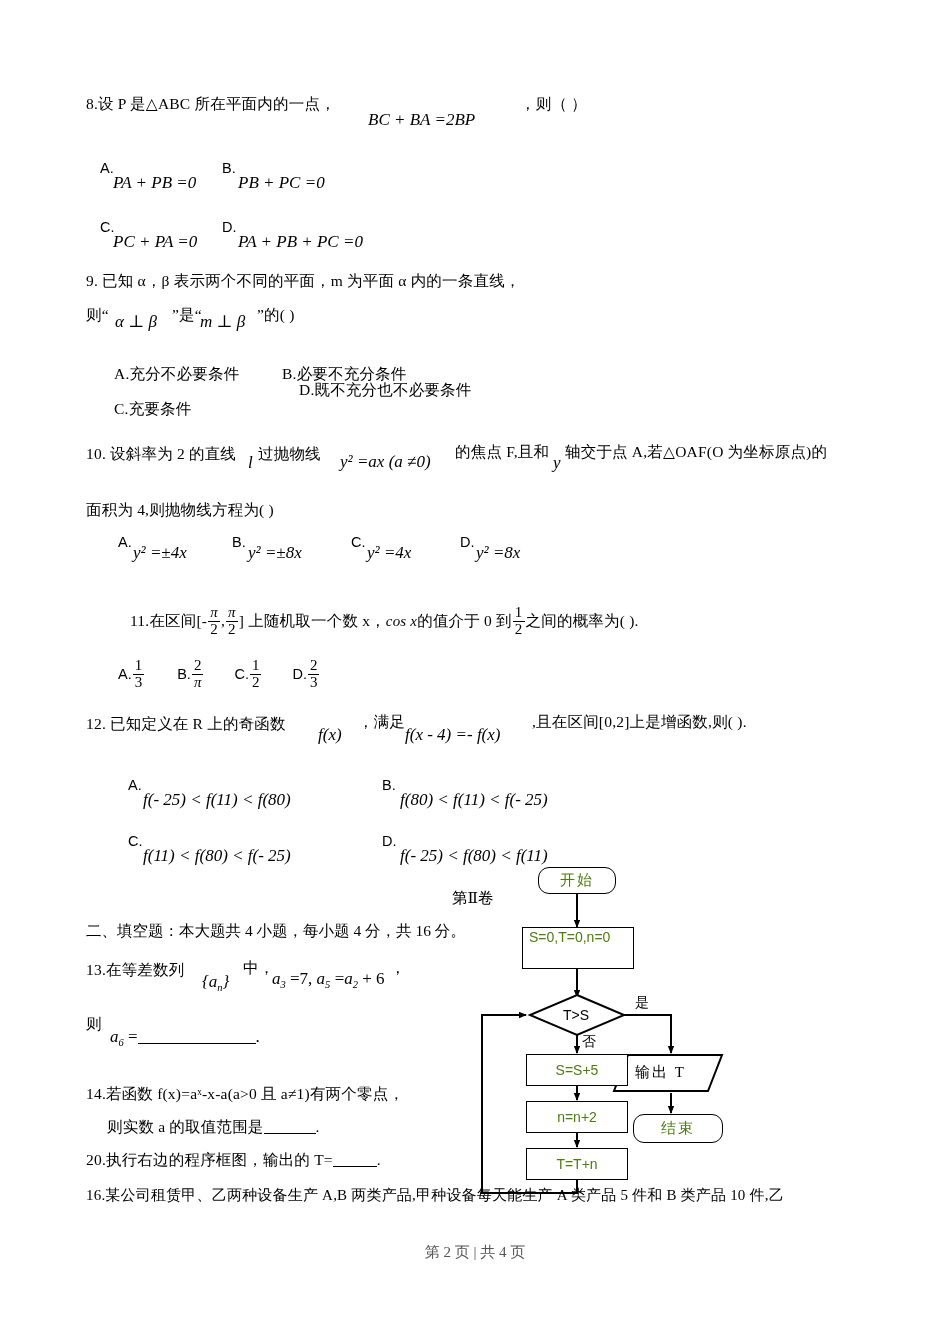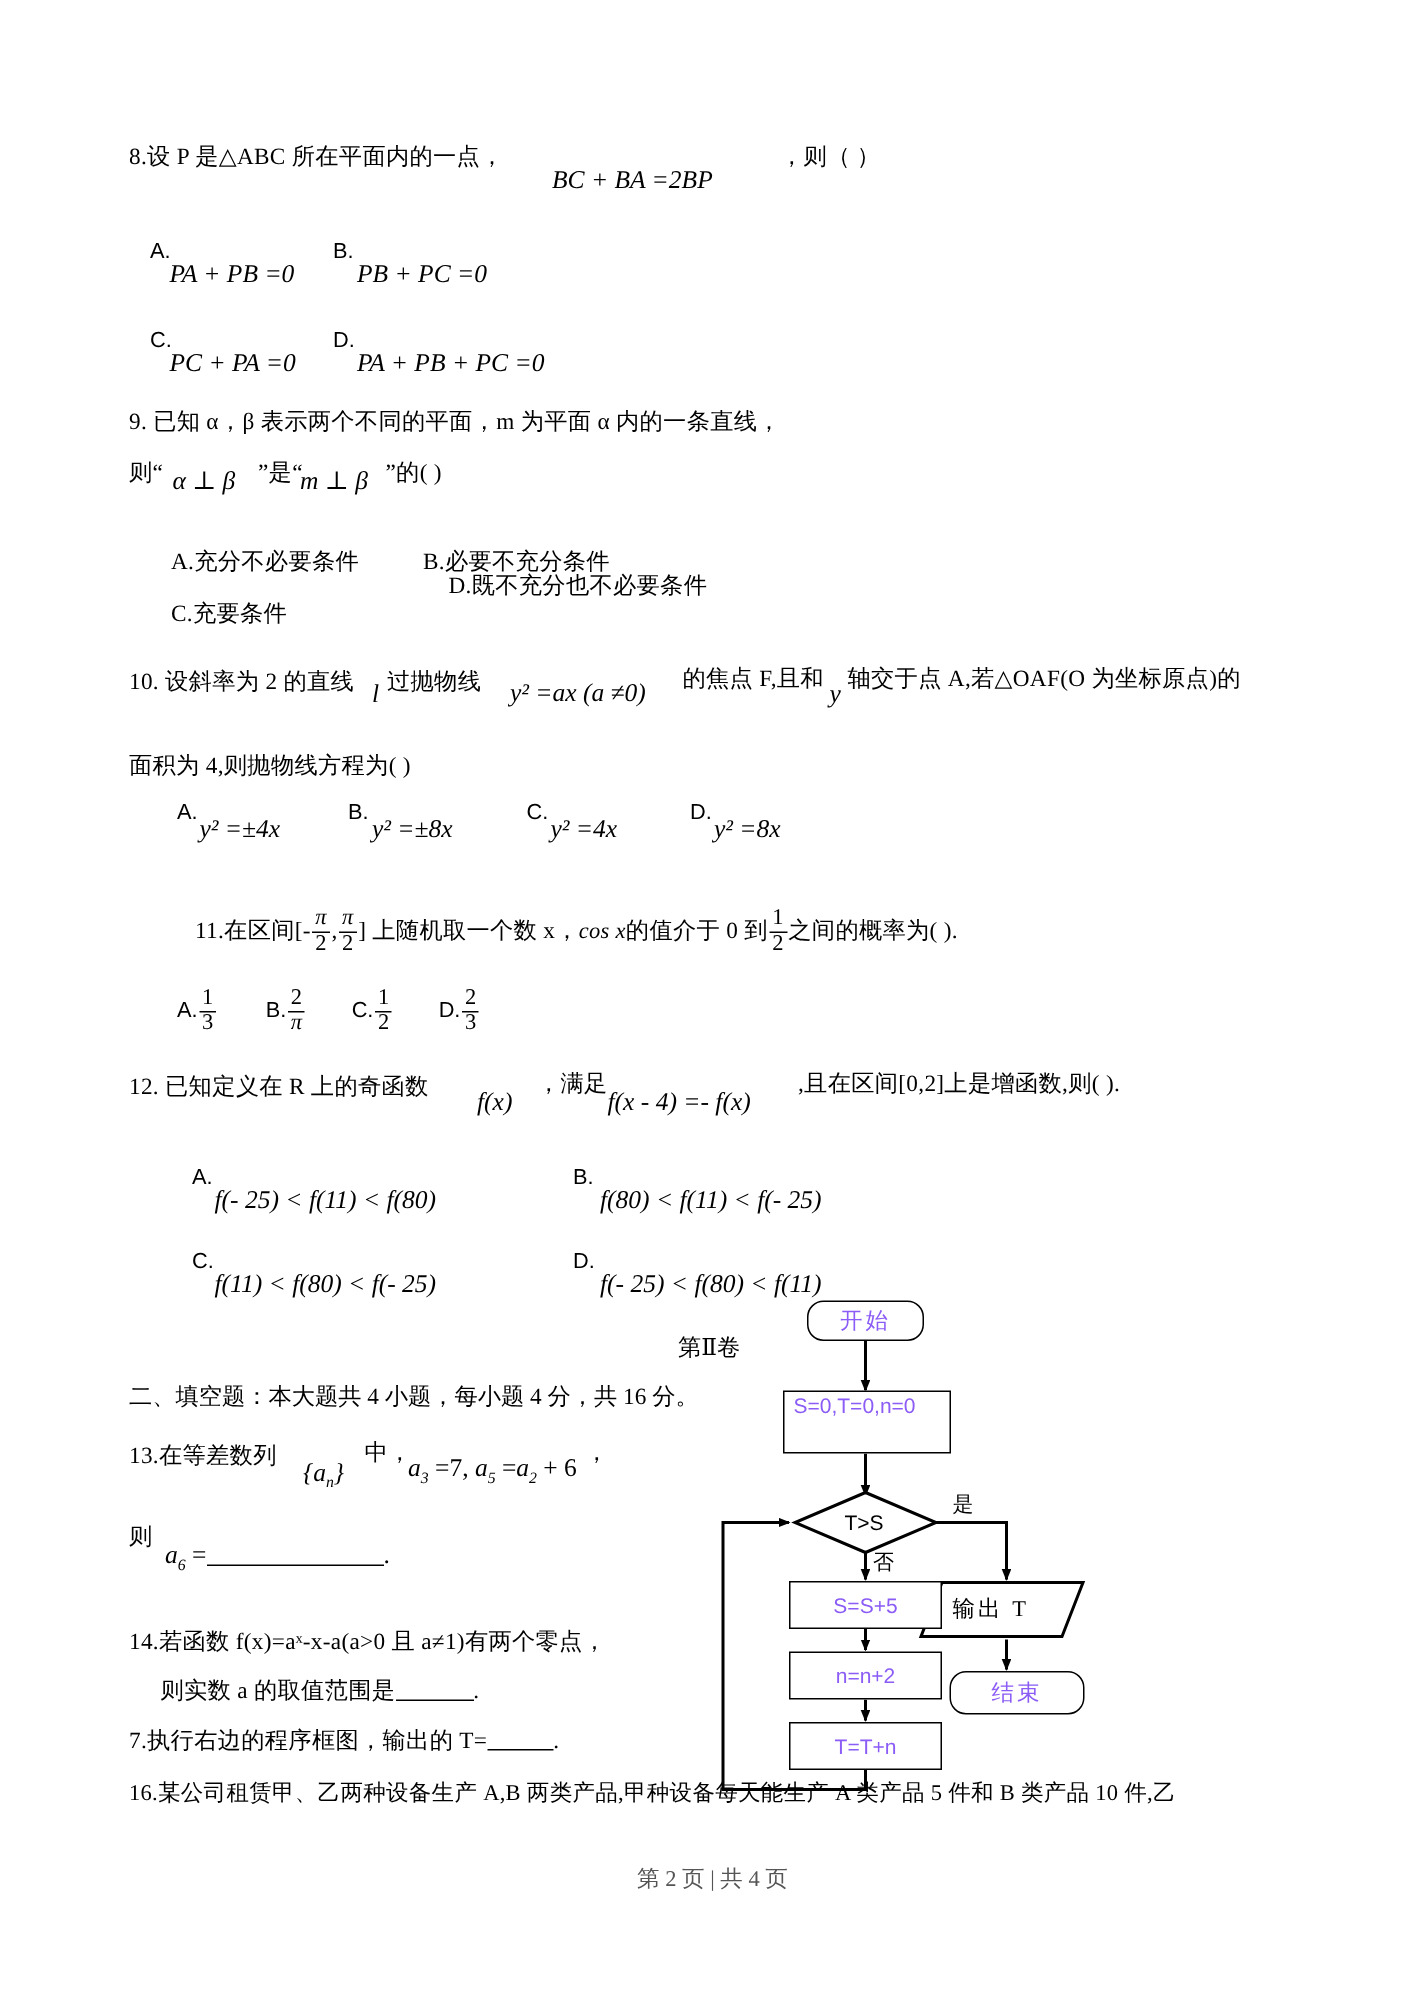--- a/index.html
+++ b/index.html
@@ -50,21 +50,21 @@
   
   .flow { position: absolute; left: 460px; top: 855px; width: 340px; height: 320px; }
   .fc-node {
     position: absolute;
     border: 1.6px solid #000;
     background: #fff;
     display: flex; align-items: center; justify-content: center;
     font-family: "Liberation Sans","DejaVu Sans",sans-serif;
     font-size: 14px;
     box-sizing: border-box;
-    color:#8b5cf6;
+    color:#4d7c0f;
   }
   .fc-term { border-radius: 11px; }
   .fc-cn { font-family: "Liberation Serif","DejaVu Serif",serif; font-size: 15px; letter-spacing: 2px;}
   .fc-label {
     position:absolute; font-family:"Liberation Serif","DejaVu Serif",serif;
     font-size: 14px;
   }
   .fc-init { justify-content: flex-start; align-items: flex-start; padding: 2px 0 0 6px; line-height: 1.05;
              white-space: normal; text-align: left;}
   svg.fc-lines { position:absolute; left:0; top:0; overflow: visible;}
@@ -193,21 +193,21 @@
   <div class="abs formula" style="left:110px; top:1026px;">
     <i>a</i><span class="sub">6</span> <span class="mn">=</span><span class="blank-long"></span><span class="mn">.</span>
   </div>
 
   <div class="abs q-body cn" style="left:86px; top:1084px;">14.若函数 f(x)=aˣ-x-a(a&gt;0 且 a≠1)有两个零点，</div>
   <div class="abs q-body cn" style="left:107px; top:1117px;">
     <span>则实数 a 的取值范围是</span><span class="blank-mid"></span><span>.</span>
   </div>
 
   <div class="abs q-body cn" style="left:86px; top:1150px;">
-    <span>7.执行右边的程序框图，输出的 T=</span><span class="blank-sm"></span><span>.</span>
+    <span>20.执行右边的程序框图，输出的 T=</span><span class="blank-sm"></span><span>.</span>
   </div>
 
   <div class="abs q-body cn" style="left:86px; top:1186px; font-size:15px;">16.某公司租赁甲、乙两种设备生产 A,B 两类产品,甲种设备每天能生产 A 类产品 5 件和 B 类产品 10 件,乙</div>
 
   <div class="flow">
 
     <svg class="fc-lines" width="340" height="320">
       <defs>
         <marker id="arrow" markerWidth="9" markerHeight="9" refX="7" refY="3.2" orient="auto" markerUnits="userSpaceOnUse">
           <path d="M0,0 L8,3.2 L0,6.4 z" fill="#000"></path>

